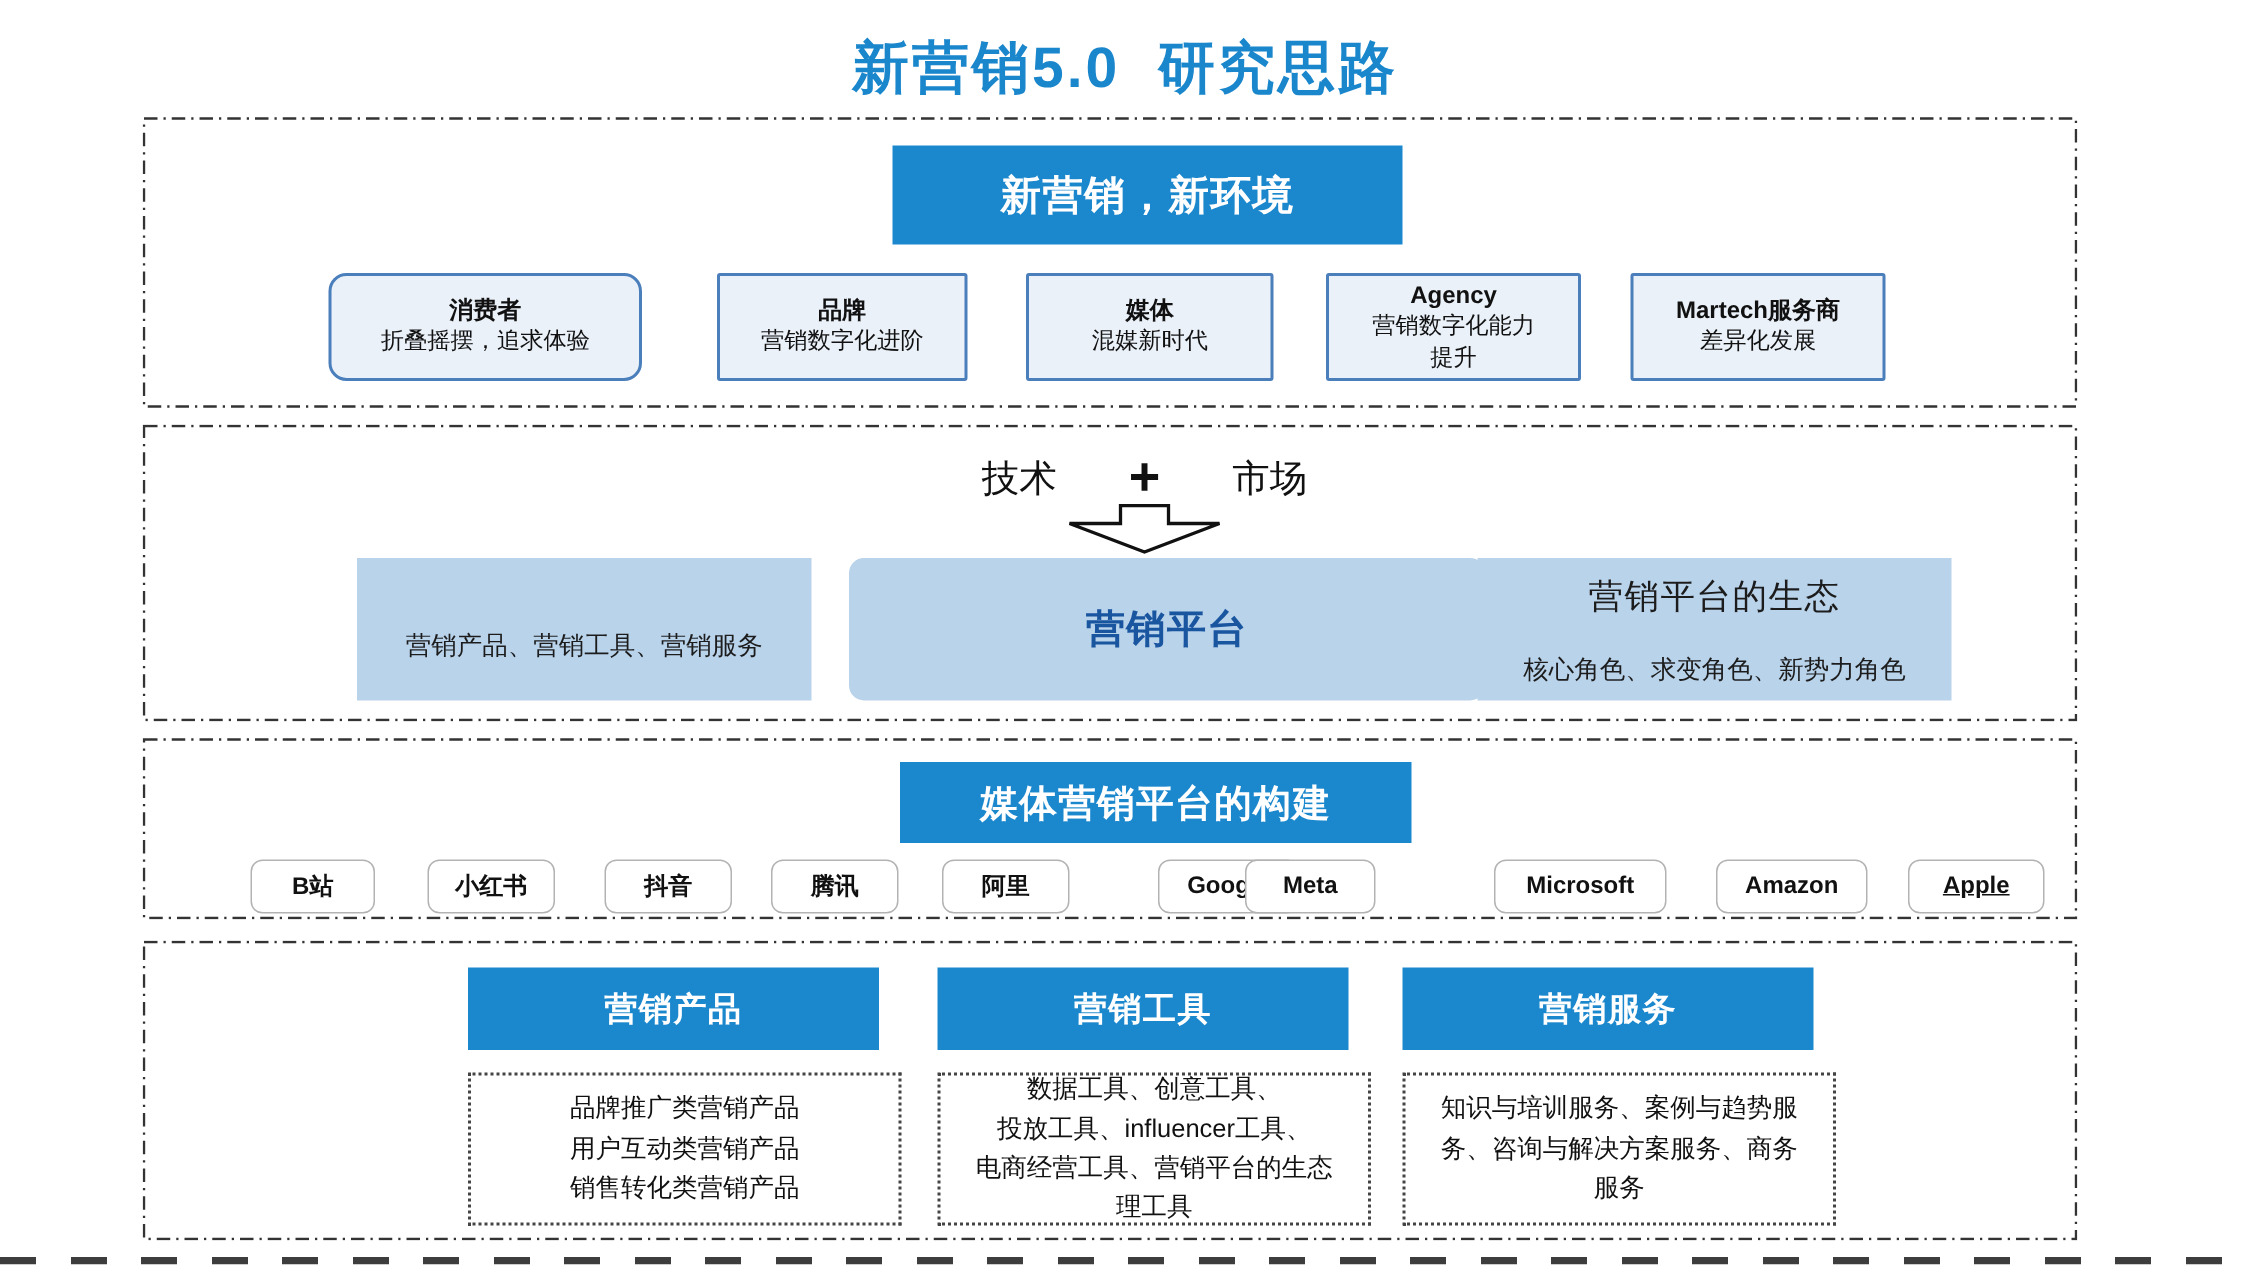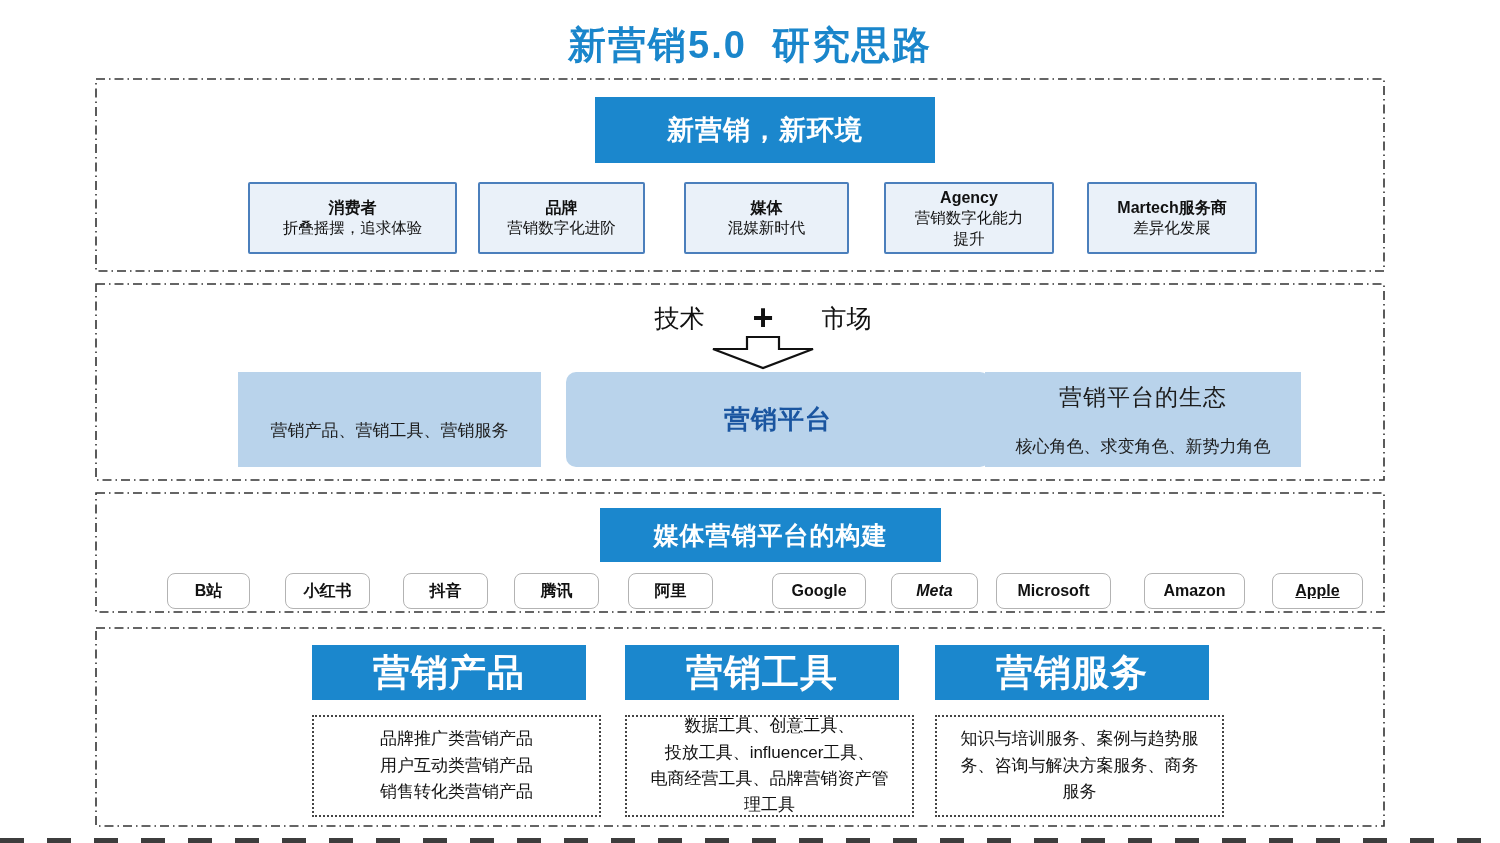--- a/index.html
+++ b/index.html
@@ -25,21 +25,21 @@
   #s4{top:627px;height:200px;}
   .border-svg{position:absolute;left:0;top:0;}
 
   
   .blue-bar{
     position:absolute;background:#1b87cd;color:#fff;font-weight:700;
     display:flex;align-items:center;justify-content:center;letter-spacing:1px;text-align:center;
   }
   #s1-header{left:595px;top:97px;width:340px;height:66px;font-size:27px;}
   #s3-header{left:600px;top:508px;width:341px;height:54px;font-size:25px;}
-  .col-header{top:645px;height:55px;width:274px;font-size:37px;}
+  .col-header{top:645px;height:55px;width:274px;font-size:22px;}
 
   
   .env-card{
     position:absolute;top:182px;height:68px;background:#eaf1f9;
     border:2px solid #4b7fbc;border-radius:2px;
     display:flex;flex-direction:column;align-items:center;justify-content:center;
     text-align:center;line-height:1.32;
   }
   .env-card .t{font-size:16px;font-weight:700;}
   .env-card .d{font-size:15.5px;}
@@ -90,21 +90,21 @@
 
 <div id="page-title" class="abs">新营销5.0  研究思路</div>
 
 <div id="s1" class="section">
   <svg class="border-svg" width="1290" height="194">
     <rect x="1" y="1" width="1288" height="192" fill="none" stroke="#333" stroke-width="1.6" stroke-dasharray="9 4 1.5 4"></rect>
   </svg>
 </div>
 <div id="s1-header" class="blue-bar">新营销，新环境</div>
 
-<div class="env-card" style="left:248px;width:205px;">
+<div class="env-card" style="left:219px;width:205px;border-radius:12px;">
   <div class="t">消费者</div>
   <div class="d pre">折叠摇摆，追求体验</div>
 </div>
 <div class="env-card" style="left:478px;width:163px;">
   <div class="t">品牌</div>
   <div class="d pre">营销数字化进阶</div>
 </div>
 <div class="env-card" style="left:684px;width:161px;">
   <div class="t">媒体</div>
   <div class="d pre">混媒新时代</div>
@@ -152,39 +152,39 @@
   </svg>
 </div>
 <div id="s3-header" class="blue-bar">媒体营销平台的构建</div>
 
 <div class="chip" style="left:167px;width:81px;">B站</div>
 <div class="chip" style="left:285px;width:83px;">小红书</div>
 <div class="chip" style="left:403px;width:83px;">抖音</div>
 <div class="chip" style="left:514px;width:83px;text-align:center;">腾讯</div>
 <div class="chip" style="left:628px;width:83px;">阿里</div>
 <div class="chip" style="left:756px;width:92px;margin-left:16px;">Google</div>
-<div class="chip" style="left:891px;width:85px;font-style:italic;">Meta</div>
+<div class="chip" style="left:830px;width:85px;">Meta</div>
 <div class="chip" style="left:996px;width:113px;">Microsoft</div>
 <div class="chip" style="left:1144px;width:99px;">Amazon</div>
 <div class="chip" style="left:1272px;width:89px;text-decoration:underline;">Apple</div>
 
 <div id="s4" class="section">
   <svg class="border-svg" width="1290" height="200">
     <rect x="1" y="1" width="1288" height="198" fill="none" stroke="#333" stroke-width="1.6" stroke-dasharray="9 4 1.5 4"></rect>
   </svg>
 </div>
 
 <div class="blue-bar col-header" style="left:312px;">营销产品</div>
 <div class="blue-bar col-header" style="left:625px;">营销工具</div>
 <div class="blue-bar col-header" style="left:935px;">营销服务</div>
 
 <div class="dotted-box pre" style="left:312px;">品牌推广类营销产品
 用户互动类营销产品
 销售转化类营销产品</div>
 <div class="dotted-box pre" style="left:625px;">数据工具、创意工具、
 投放工具、influencer工具、
-电商经营工具、品牌营销资产管
+电商经营工具、营销平台的生态
 理工具</div>
 <div class="dotted-box pre" style="left:935px;">知识与培训服务、案例与趋势服
 务、咨询与解决方案服务、商务
 服务</div>
 
 <div id="bottom-dashes" class="abs"></div>
 
 </body></html>

